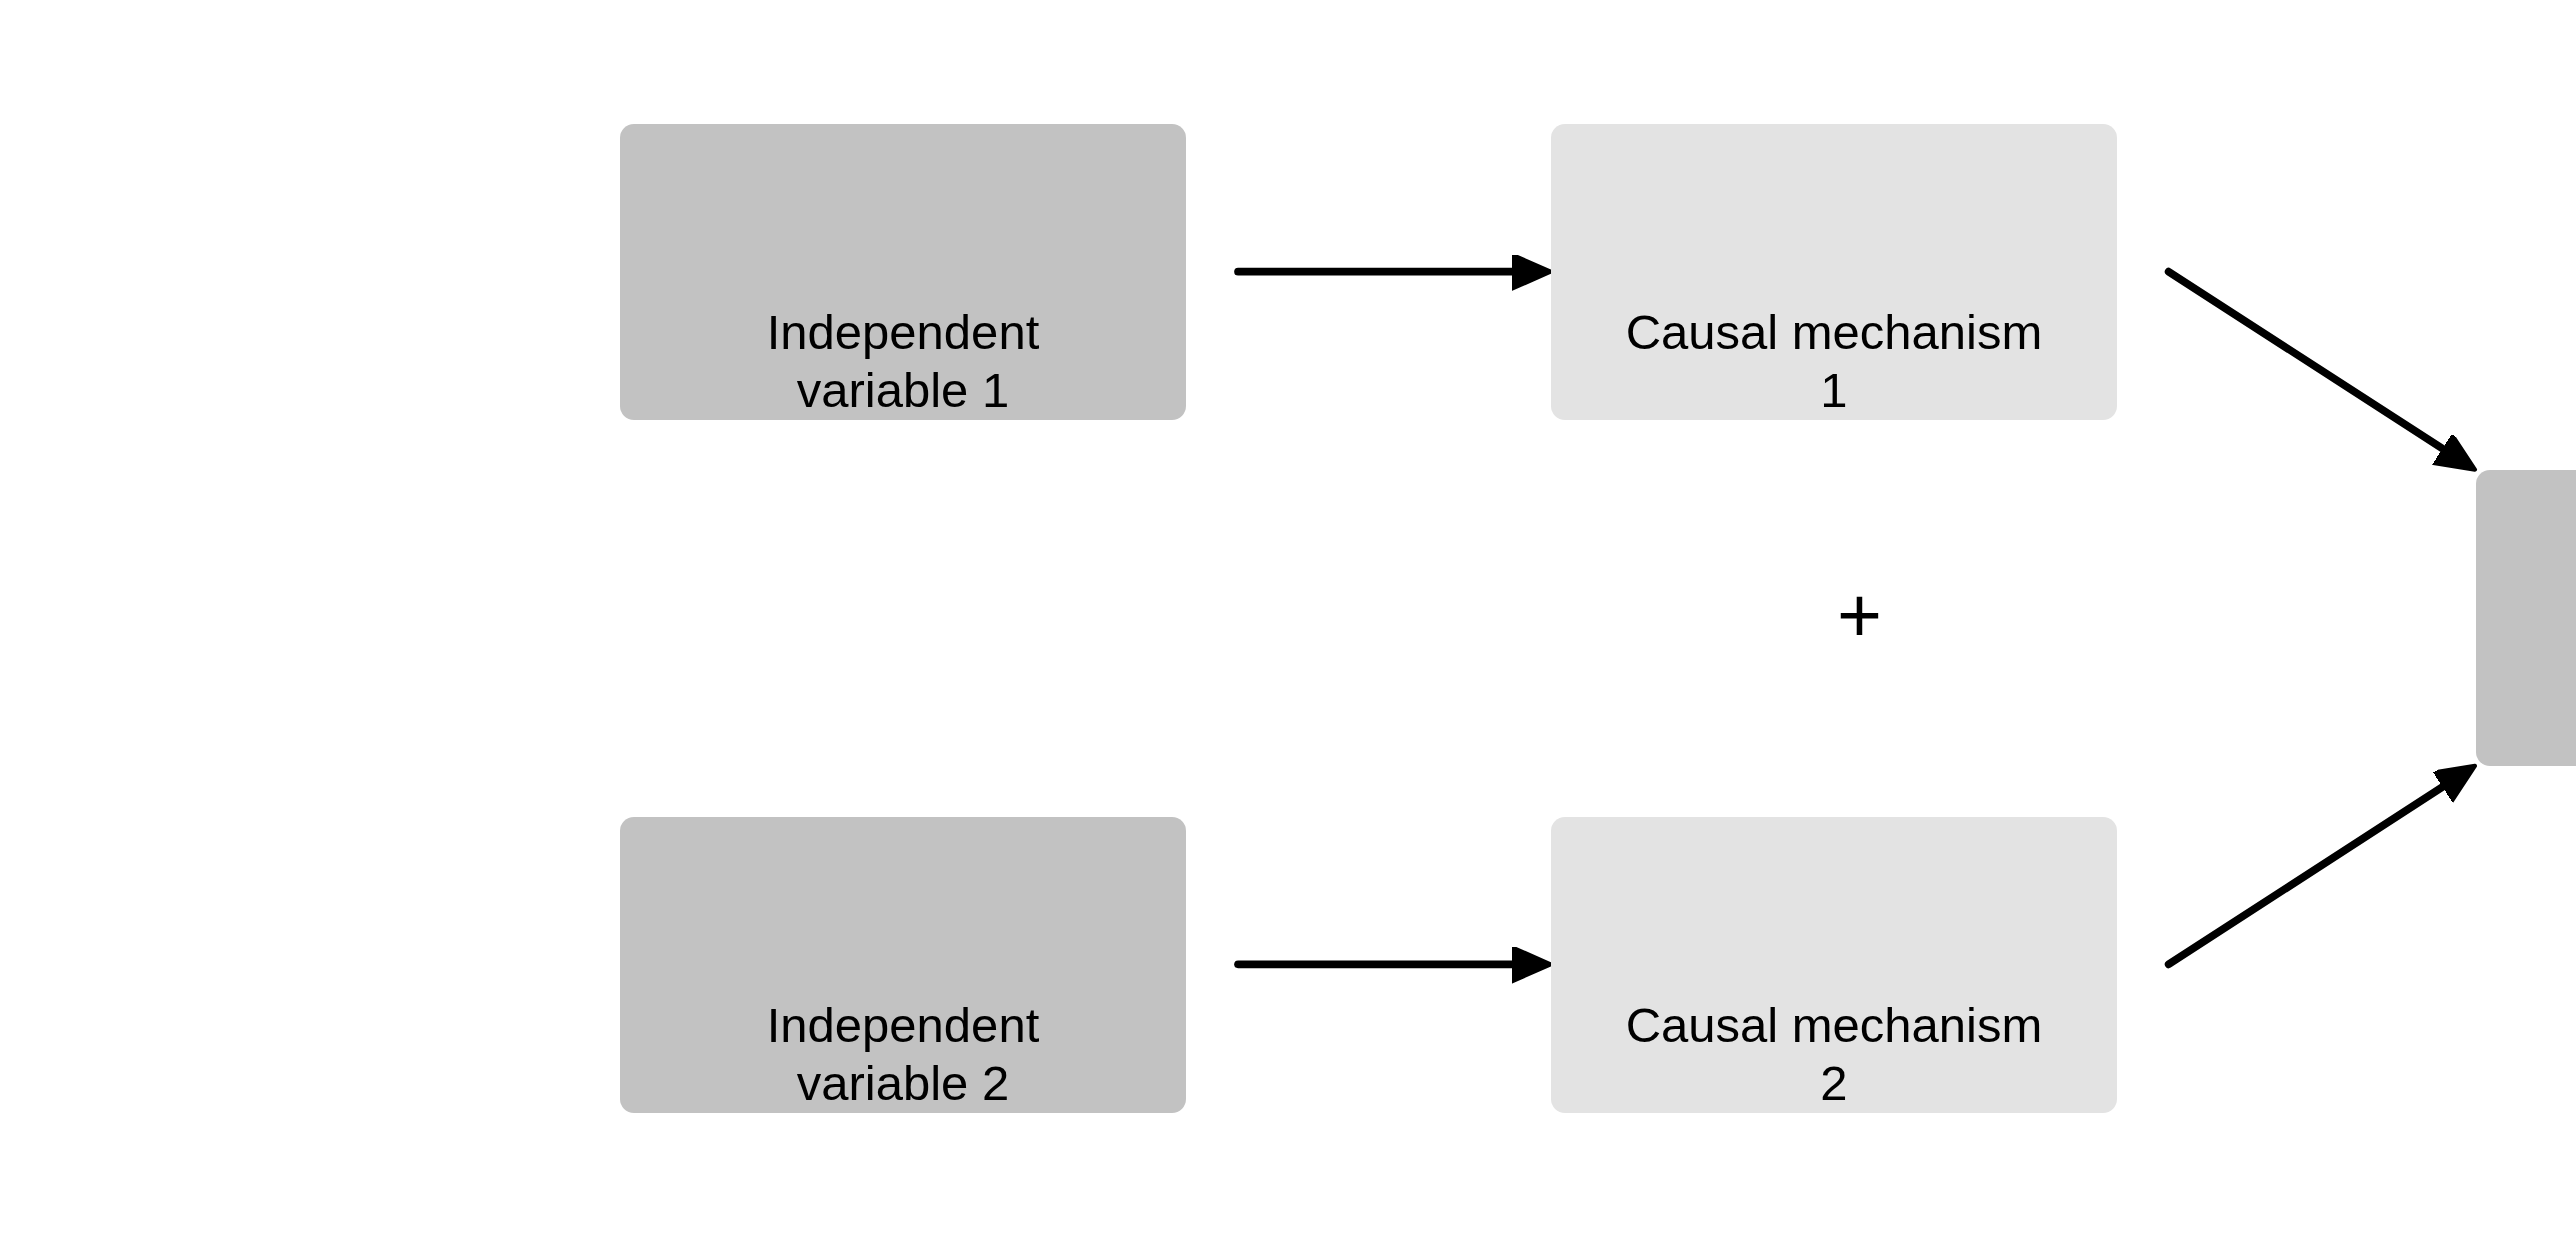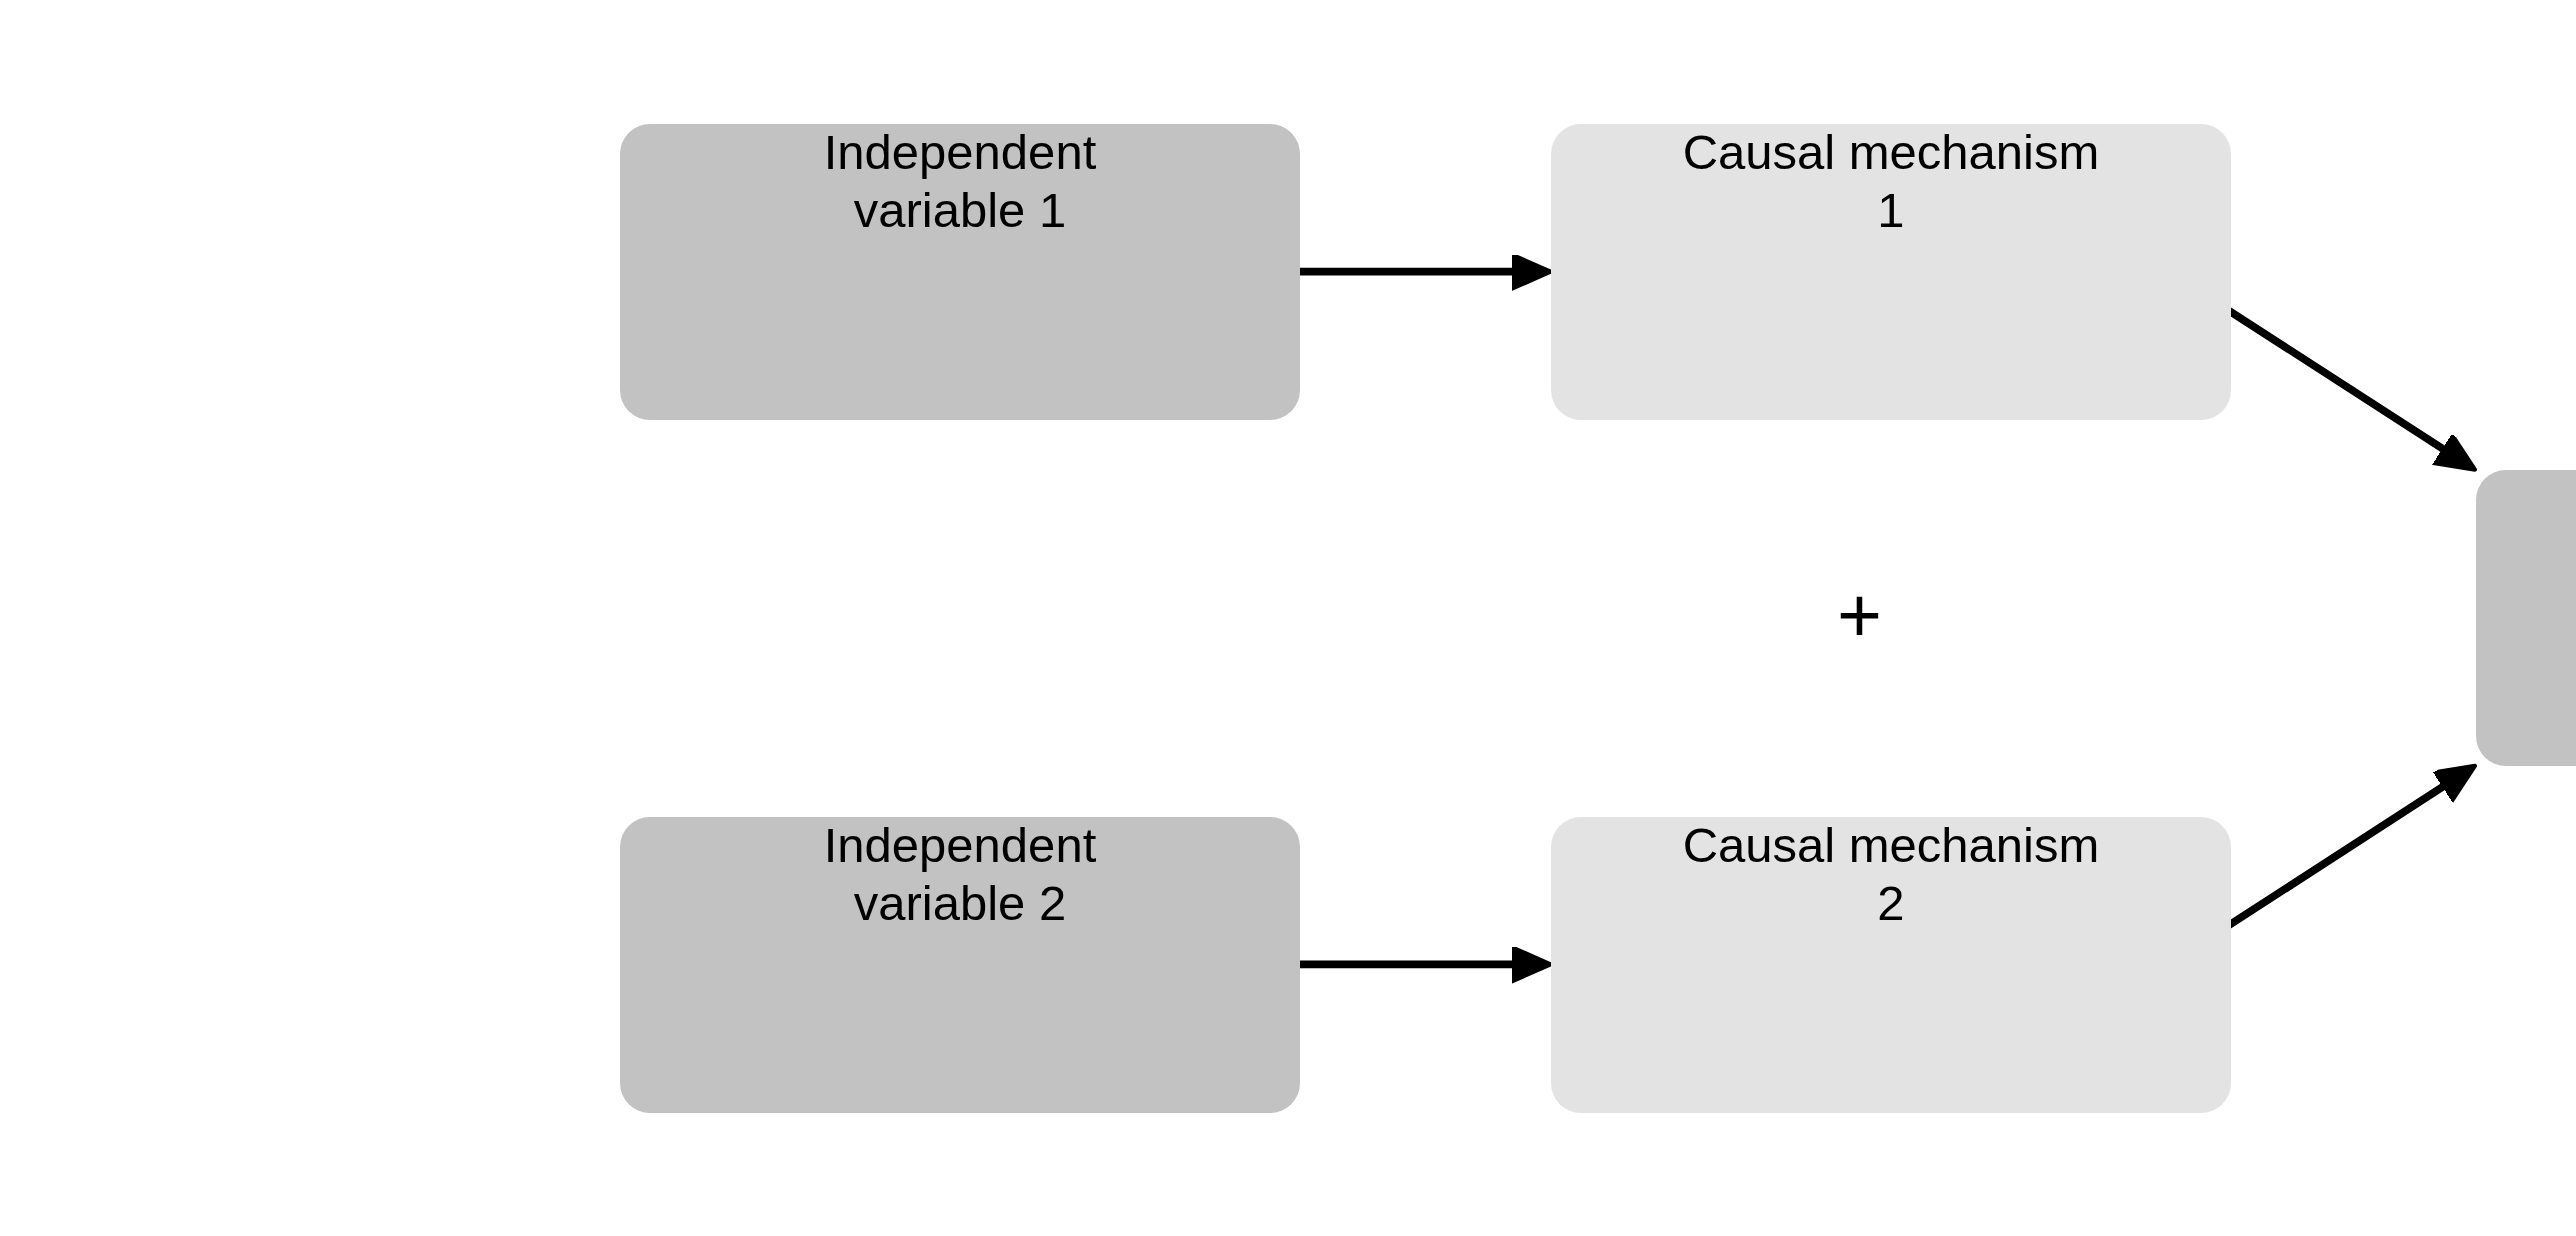--- a/index.html
+++ b/index.html
@@ -11,25 +11,25 @@
     font-family: "Liberation Sans", sans-serif;
   }
   .canvas {
     position: relative;
     width: 3709px;
     height: 1236px;
     overflow: hidden;
   }
   .node {
     position: absolute;
-    width: 680px;
+    width: 566px;
     height: 296px;
-    border-radius: 30px;
+    border-radius: 14px;
     display: flex;
-    align-items: flex-start;
+    align-items: flex-end;
     justify-content: center;
     text-align: center;
   }
   .node-label {
     font-size: 49px;
     line-height: 1.18;
     color: #000000;
     white-space: pre-line;
     letter-spacing: 0;
   }

